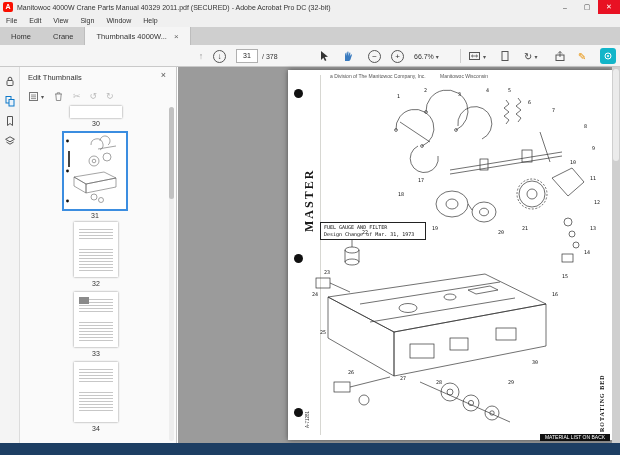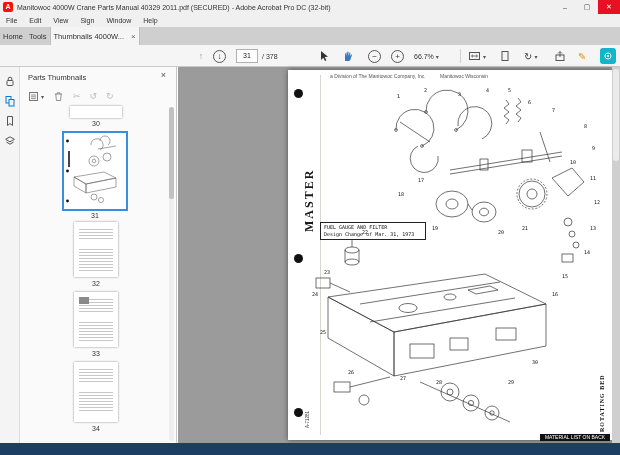--- a/index.html
+++ b/index.html
@@ -13,21 +13,21 @@
   .win-controls{position:absolute;right:0;top:0;height:14px;display:flex}
   .win-btn{width:22px;height:14px;display:flex;align-items:center;justify-content:center;font-size:7px;color:#444}
   .win-btn.close{background:#e81123;color:#fff}
 
   
   .menubar{position:absolute;top:14px;left:0;right:0;height:13px;background:#f0f0f0;display:flex;align-items:center;font-size:7px;color:#333}
   .menu-item{padding:0 6px;height:13px;line-height:13px}
 
   
   .tabbar{position:absolute;top:27px;left:0;right:0;height:18px;background:#cfcfcf;display:flex;align-items:stretch;font-size:7.5px;color:#333}
-  .tab{display:flex;align-items:center;padding:0 3px}
+  .tab{display:flex;align-items:center;padding:0 11px}
   .tab.active{background:#f5f5f5;border-left:1px solid #bdbdbd;border-right:1px solid #bdbdbd}
   .tab-close{margin-left:7px;color:#666;font-size:8px}
 
   
   .toolbar{position:absolute;top:45px;left:0;right:0;height:22px;background:#f5f5f5;border-bottom:1px solid #c9c9c9}
   .tool{position:absolute;top:3px;height:16px;display:flex;align-items:center;justify-content:center;color:#444}
   .circ{width:13px;height:13px;border:1px solid #555;border-radius:50%;font-size:8px;line-height:11px;text-align:center;color:#333}
   .pagebox{position:absolute;left:236px;top:4px;width:22px;height:14px;border:1px solid #b0b0b0;background:#fff;font-size:7px;line-height:12px;text-align:center;color:#222}
   .lbl7{font-size:7px;color:#333}
   .caret{font-size:6px;color:#555;margin-left:2px}
@@ -95,21 +95,21 @@
     <div class="menu-item">Sign</div>
     <div class="menu-item">Window</div>
     <div class="menu-item">Help</div>
   </div>
 
   <div class="tabbar">
     <div class="tab">
         <span>Home</span>
       </div>
     <div class="tab">
-        <span>Tools</span>
+        <span>Crane</span>
       </div>
     <div class="tab active">
       <span>Thumbnails 4000W...</span>
       <span class="tab-close">×</span>
     </div>
   </div>
 
   <div class="toolbar">
     <div class="tool" style="left:194px;width:14px;color:#9a9a9a;font-size:9px">↑</div>
     <div class="tool" style="left:213px">
@@ -196,21 +196,21 @@
     <div class="rail-ic" style="top:68px">
       <svg width="12" height="12" viewBox="0 0 12 12">
           <path d="M6,1.8 L10.4,4.3 L6,6.8 L1.6,4.3 Z" fill="none" stroke="#555"></path>
           <path d="M2.4,7 L6,9.2 L9.6,7" fill="none" stroke="#555"></path>
         </svg>
     </div>
   </div>
 
   <div class="panel">
     <div class="panel-header">
-      <span class="panel-title">Parts Thumbnails</span>
+      <span class="panel-title">Edit Thumbnails</span>
       <span class="panel-close">×</span>
     </div>
     <div class="panel-tools">
       <span class="ptool">
         <svg width="11" height="11" viewBox="0 0 11 11">
             <rect x="1.5" y="1.5" width="8" height="8" fill="none" stroke="#777"></rect>
             <path d="M3,4 h5 M3,5.8 h5 M3,7.6 h5" stroke="#777" stroke-width="0.8"></path>
           </svg>
         <span class="caret">▾</span>
       </span>

